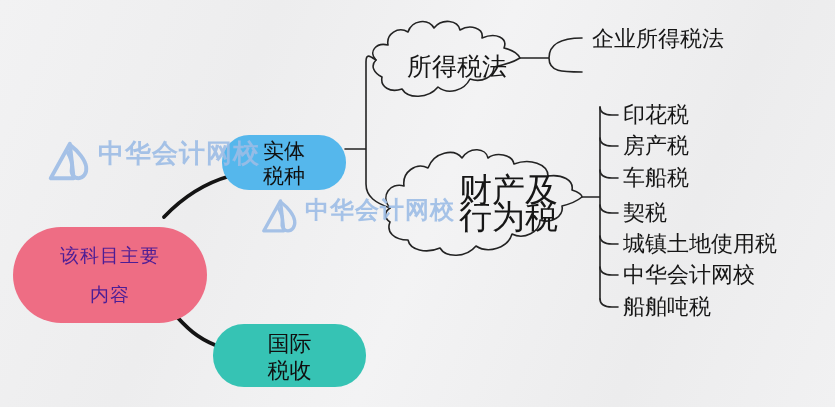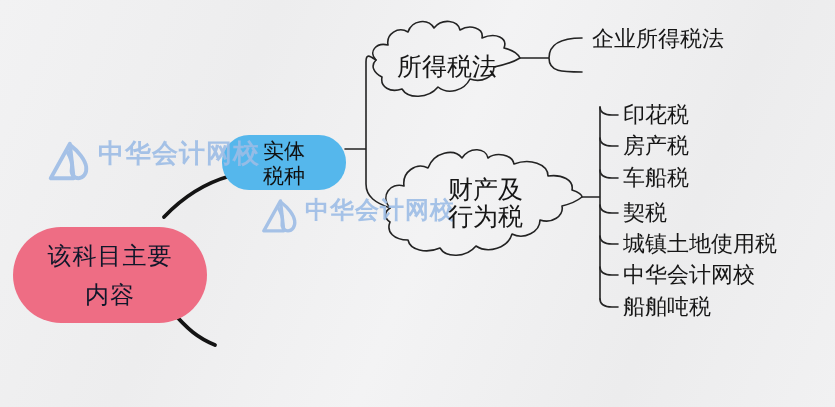--- a/index.html
+++ b/index.html
@@ -15,33 +15,33 @@
   }
   svg.wires{position:absolute;left:0;top:0;z-index:1;}
   .ln{fill:none;stroke:var(--line);stroke-width:1.6;stroke-linecap:round;stroke-linejoin:round;}
   .thick{fill:none;stroke:var(--thick);stroke-width:3.8;stroke-linecap:round;}
   .node{
     position:absolute;z-index:2;display:flex;flex-direction:column;
     align-items:center;justify-content:center;text-align:center;cursor:default;margin-top:12px;
   }
   .node-root{
     left:13px;top:215px;width:194px;height:96px;border-radius:48px;
-    background:var(--root-bg);color:#0f172a;font-size:24px;line-height:39px;letter-spacing:1px;
+    background:var(--root-bg);color:#4c1d95;font-size:19px;line-height:39px;letter-spacing:1px;
   }
   .node-entity{
     left:222px;top:123px;width:124px;height:55px;border-radius:27px;
     background:var(--entity-bg);color:#101010;font-size:21px;line-height:25px;
   }
   .node-intl{
     left:213px;top:312px;width:153px;height:63px;border-radius:31px;
     background:var(--intl-bg);color:#101010;font-size:22px;line-height:27px;padding-top:3px;box-sizing:border-box;
   }
   .cloud-label{position:absolute;z-index:4;color:#161616;white-space:nowrap;}
-  .cloud-label.income{left:397px;top:50px;font-size:25px;}
-  .cloud-label.property{left:448px;top:176px;font-size:25px;line-height:27px;}
+  .cloud-label.income{left:407px;top:50px;font-size:25px;}
+  .cloud-label.property{left:459px;top:176px;font-size:33px;line-height:27px;}
   .leaf{position:absolute;z-index:4;color:#161616;font-size:22px;line-height:26px;white-space:nowrap;}
   .leaf.income{left:592px;}
   .leaf.property{left:623px;}
   .watermark{position:absolute;z-index:3;display:flex;align-items:flex-start;color:var(--wm);opacity:.9;pointer-events:none;}
   .watermark .wm-text{font-weight:bold;white-space:nowrap;}
   .wm-1{left:44px;top:136px;}
   .wm-1 .wm-text{font-size:26px;letter-spacing:1px;margin-left:8px;}
   .wm-2{left:258px;top:194px;}
   .wm-2 .wm-text{font-size:24px;letter-spacing:1px;margin-left:7px;}
   .wm-logo path{stroke:var(--wm);fill:none;stroke-width:4;stroke-linejoin:round;stroke-linecap:round;}
@@ -86,20 +86,24 @@
   <div class="node node-root">
     <span>该科目主要</span>
     <span>内容</span>
   </div>
 
   <div class="node node-entity">
     <span>实体</span>
     <span>税种</span>
   </div>
 
+  <div class="node node-intl">
+    <span>国际</span>
+    <span>税收</span>
+  </div>
 
   <div class="cloud-label income">所得税法</div>
   <div class="cloud-label property">
     <div>财产及</div>
     <div>行为税</div>
   </div>
 
   <div class="leaf income" style="top:26px">企业所得税法</div>
 
   <div class="leaf property" style="top:102px">印花税</div>

